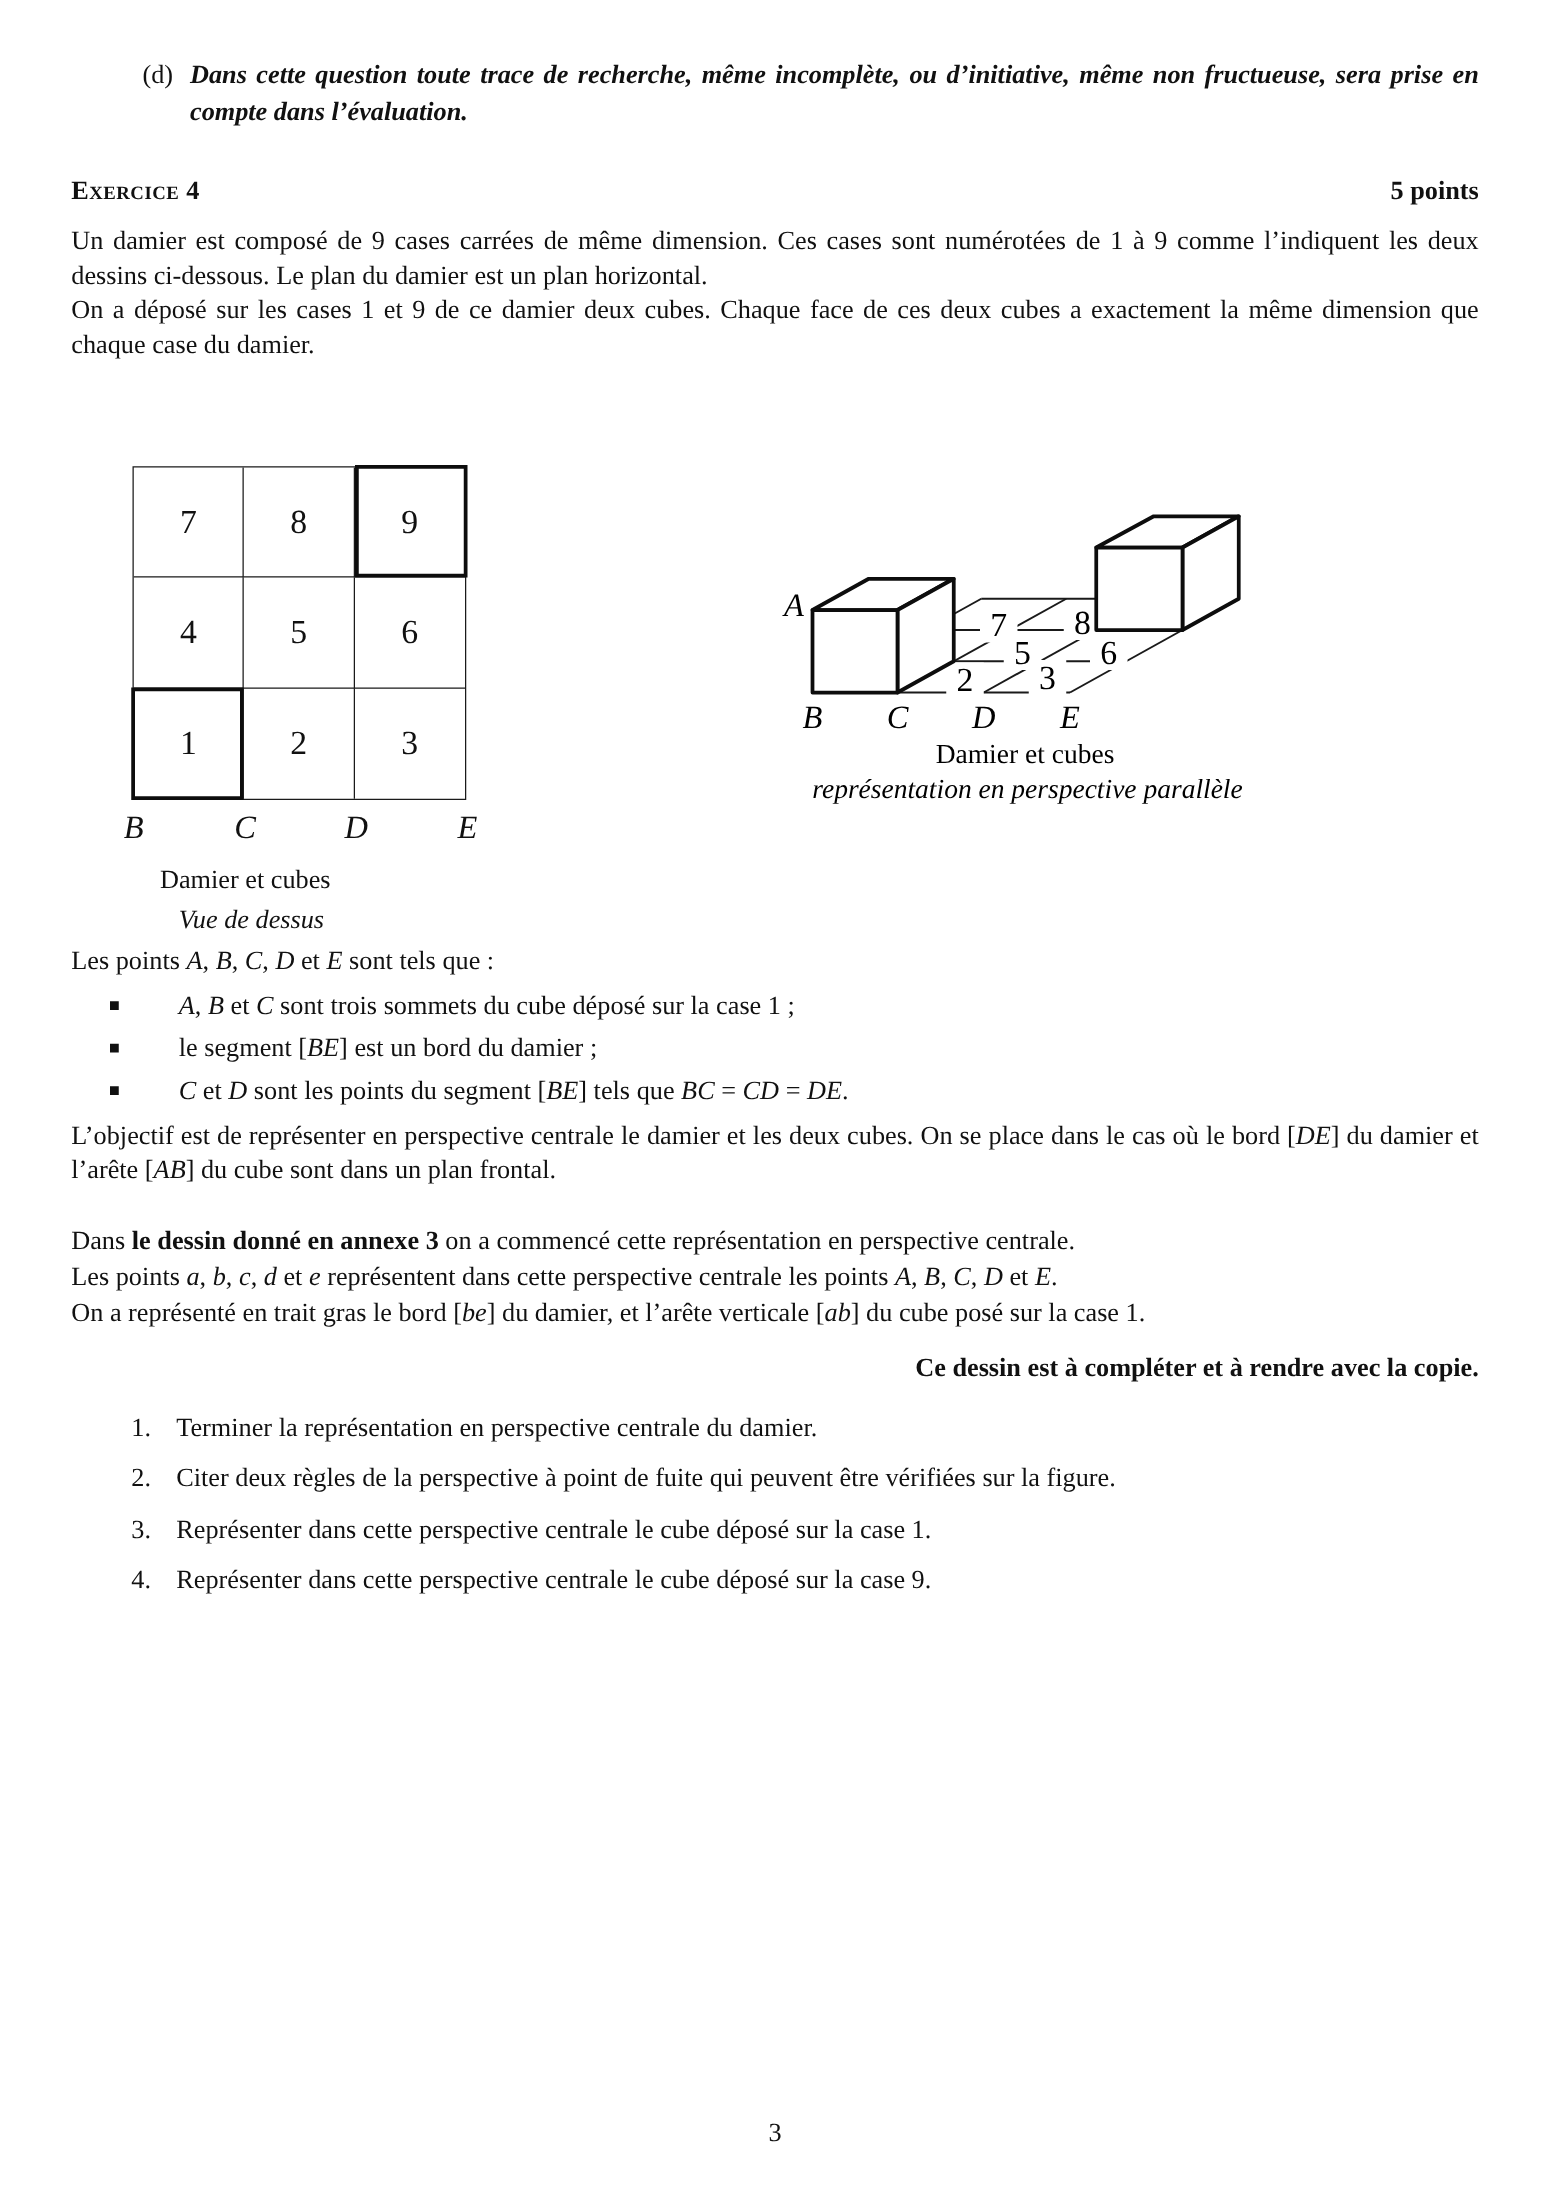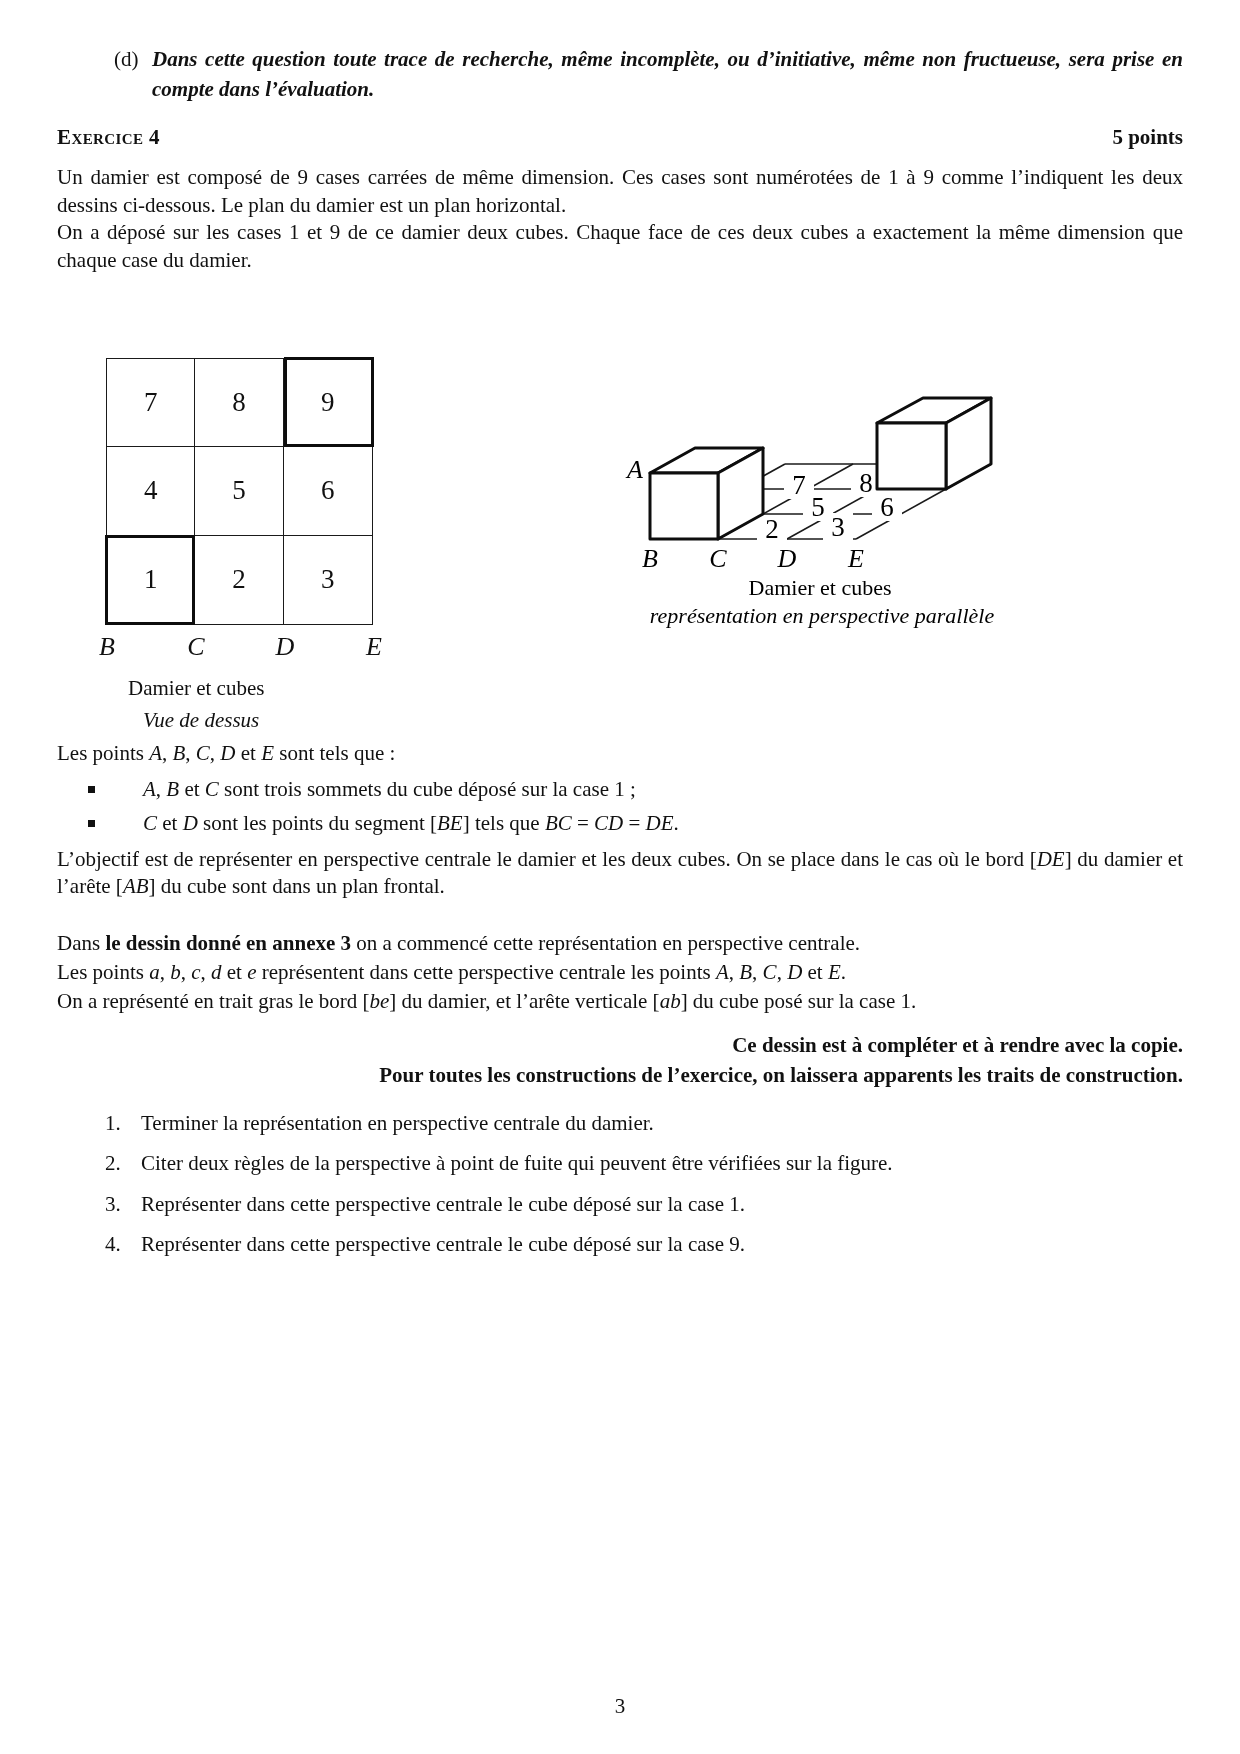--- a/index.html
+++ b/index.html
@@ -13,21 +13,21 @@
   .r-b{font-weight:bold;}
 
   
   .item-d{display:flex;margin-top:44px;}
   .item-d .d-label{width:38px;padding-left:57px;flex:none;line-height:30px;}
   .item-d .d-body{flex:1;line-height:30px;}
   .d-statement{font-weight:bold;font-style:italic;text-align:justify;}
   .d-text{text-align:justify;}
 
   
-  .exercise-head{display:flex;justify-content:space-between;margin-top:21px;}
+  .exercise-head{display:flex;justify-content:space-between;margin-top:36px;}
   .exercise-title{font-weight:bold;font-variant:small-caps;letter-spacing:.4px;}
   .exercise-points{font-weight:bold;}
 
   
   .intro{margin-top:14px;line-height:27.5px;text-align:justify;}
 
   
   .figures{position:relative;margin-top:16px;height:450px;}
   .left-fig{position:absolute;left:49px;top:68px;width:390px;}
   .grid-wrap{position:relative;width:267px;height:267px;}
@@ -174,35 +174,38 @@
 
   <div class="points-intro"><span>Les points </span><span class="r-i">A</span><span>, </span><span class="r-i">B</span><span>, </span><span class="r-i">C</span><span>, </span><span class="r-i">D</span><span> et </span><span class="r-i">E</span><span> sont tels que :</span></div>
 
   <div class="bullets">
     <div class="bullet-row">
       <span class="b-sq"></span>
       <span><span class="r-i">A</span><span>, </span><span class="r-i">B</span><span> et </span><span class="r-i">C</span><span> sont trois sommets du cube déposé sur la case 1 ;</span></span>
     </div>
     <div class="bullet-row">
       <span class="b-sq"></span>
+      <span><span>le segment [</span><span class="r-i">BE</span><span>] est un bord du damier ;</span></span>
+    </div>
+    <div class="bullet-row">
+      <span class="b-sq"></span>
       <span><span class="r-i">C</span><span> et </span><span class="r-i">D</span><span> sont les points du segment [</span><span class="r-i">BE</span><span>] tels que </span><span class="r-i">BC</span><span> = </span><span class="r-i">CD</span><span> = </span><span class="r-i">DE</span><span>.</span></span>
     </div>
   </div>
 
   <div class="objective"><span>L’objectif est de représenter en perspective centrale le damier et les deux cubes. On se place dans le cas où le bord [</span><span class="r-i">DE</span><span>] du damier et l’arête [</span><span class="r-i">AB</span><span>] du cube sont dans un plan frontal.</span></div>
 
   <div class="annexe">
     <div><span>Dans </span><span class="r-b">le dessin donné en annexe 3</span><span> on a commencé cette représentation en perspective centrale.</span></div>
     <div><span>Les points </span><span class="r-i">a</span><span>, </span><span class="r-i">b</span><span>, </span><span class="r-i">c</span><span>, </span><span class="r-i">d</span><span> et </span><span class="r-i">e</span><span> représentent dans cette perspective centrale les points </span><span class="r-i">A</span><span>, </span><span class="r-i">B</span><span>, </span><span class="r-i">C</span><span>, </span><span class="r-i">D</span><span> et </span><span class="r-i">E</span><span>.</span></div>
     <div><span>On a représenté en trait gras le bord [</span><span class="r-i">be</span><span>] du damier, et l’arête verticale [</span><span class="r-i">ab</span><span>] du cube posé sur la case 1.</span></div>
   </div>
 
   <div class="notice">
     <div>Ce dessin est à compléter et à rendre avec la copie.</div>
-    <div>Pour toutes les constructions de l’exercice, on laissera apparents les traits de construction.</div>
   </div>
 
   <div class="questions">
     <div class="q-row">
       <span class="q-num">1.</span>
       <span class="q-text">Terminer la représentation en perspective centrale du damier.</span>
     </div>
     <div class="q-row">
       <span class="q-num">2.</span>
       <span class="q-text">Citer deux règles de la perspective à point de fuite qui peuvent être vérifiées sur la figure.</span>

